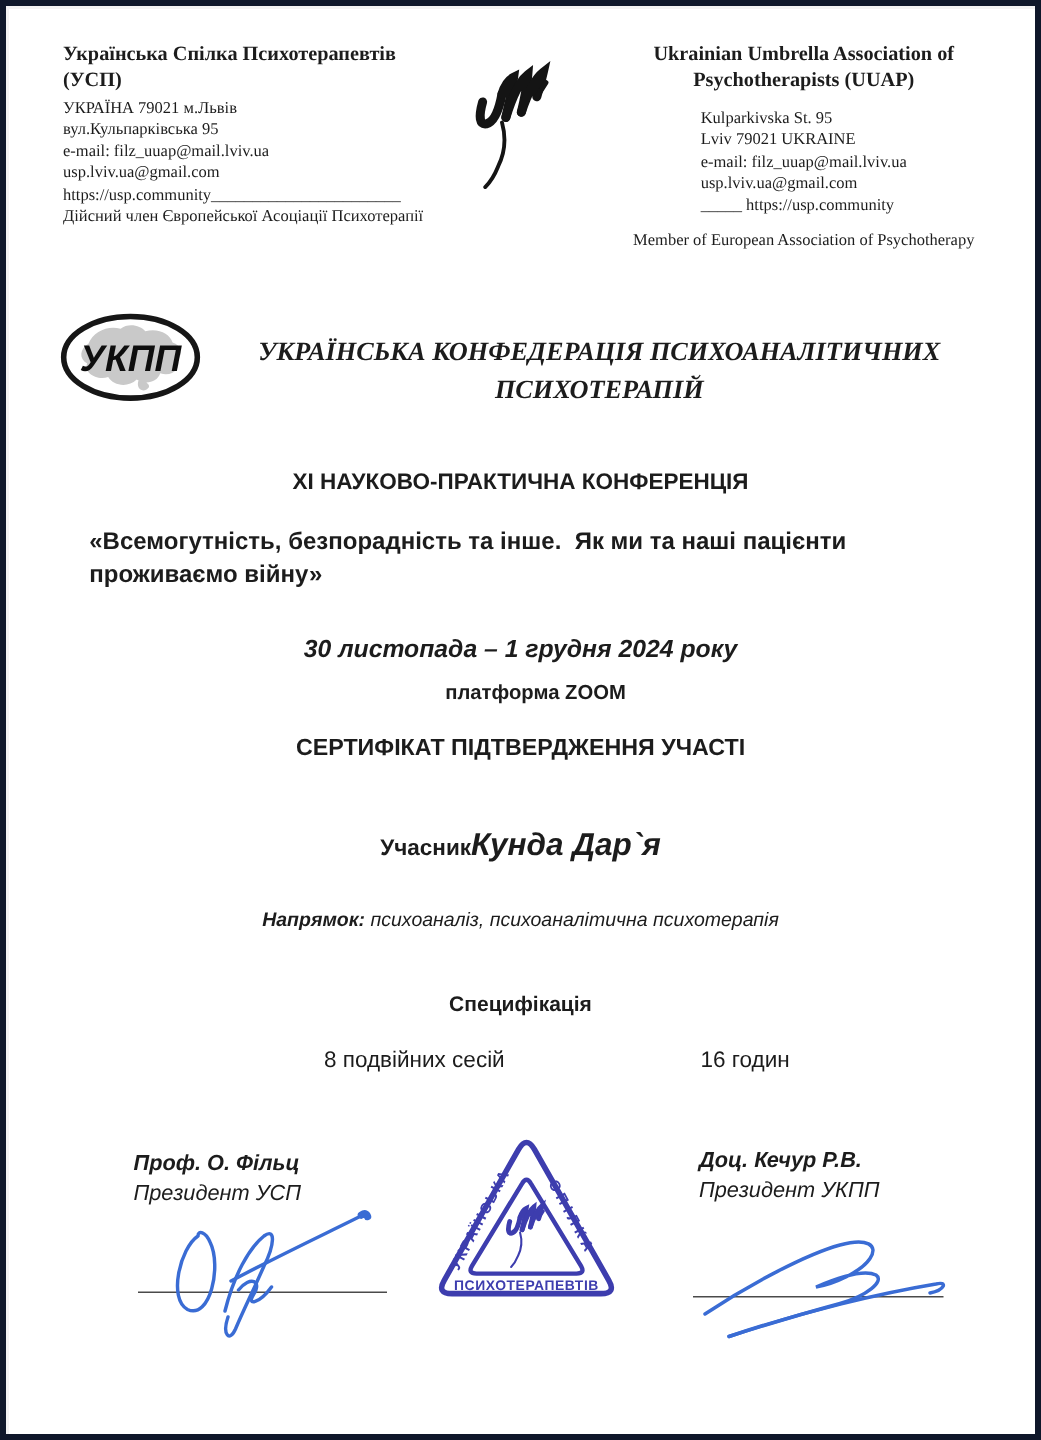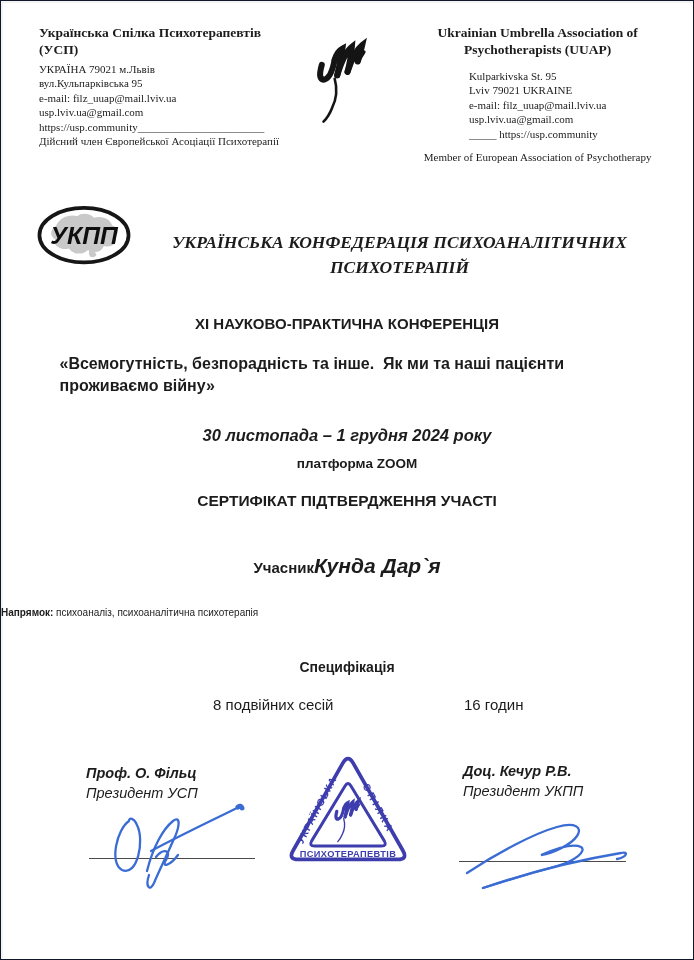--- a/index.html
+++ b/index.html
@@ -1,21 +1,21 @@
 <!DOCTYPE html>
 <html><head>
 <meta charset="utf-8">
 <style>
   html,body{margin:0;padding:0;background:#e9e9e9;}
   .page{
     position:relative;
     width:694px;height:960px;
     margin:0 auto;
     background:#ffffff;
-    border:1px solid #0f172a;
+    border:4px solid #0f172a;
     box-shadow:inset 2px 2px 0 #f3f3f3;
     font-family:"Liberation Serif", serif;
     color:#1c1c1c;
     overflow:hidden;
     box-sizing:border-box;
   }
   
   .letterhead{display:flex;padding:24px 26px 0 38px;}
   .lh-left{width:268px;}
   .lh-left .lh-title{font-size:13.5px;font-weight:bold;line-height:1.25;margin-bottom:3px;}
@@ -31,34 +31,33 @@
   .confed-row{display:flex;margin-top:40px;padding-left:35px;padding-right:26px;}
   .confed-logo{flex:0 0 auto;}
   .confed-title{
     flex:1;display:flex;justify-content:center;align-items:flex-start;
     padding-top:16px;
   }
   .confed-title div{
     max-width:462px;text-align:center;
     font-size:17.5px;font-weight:bold;font-style:italic;line-height:1.4;
     font-family:"Liberation Serif", serif;
-    margin-top:11px;
   }
   
   .sans{font-family:"Liberation Sans", sans-serif;}
   .conf-heading{margin-top:36px;text-align:center;font-size:15px;font-weight:bold;}
   .conf-topic{margin-top:21px;margin-left:auto;margin-right:auto;max-width:575px;
     text-align:left;font-size:16px;font-weight:bold;line-height:1.35;}
   .conf-date{margin-top:29px;text-align:center;font-size:16.5px;font-weight:bold;font-style:italic;}
   .conf-platform{margin-top:11px;text-align:center;font-size:13.5px;font-weight:bold;padding-left:20px;}
   .cert-heading{margin-top:21px;text-align:center;font-size:15.5px;font-weight:bold;}
   .participant-row{margin-top:44px;display:flex;justify-content:center;align-items:baseline;}
   .participant-label{font-size:15px;font-weight:bold;}
   .participant-name{font-size:21px;font-weight:bold;font-style:italic;}
-  .direction-line{margin-top:29px;font-size:10px;}
+  .direction-line{margin-top:29px;text-align:center;font-size:13px;font-style:italic;}
   .direction-label{font-weight:bold;}
   .spec-heading{margin-top:41px;text-align:center;font-size:14px;font-weight:bold;}
   .spec-row{position:relative;margin-top:21px;height:20px;font-size:15px;}
   .spec-sessions{position:absolute;left:212px;top:0;}
   .spec-hours{position:absolute;left:463px;top:0;}
   
   .signer{position:absolute;}
   .signer-left{left:85px;top:764px;}
   .signer-right{left:462px;top:762px;}
   .signer .s-name{font-size:14.5px;font-weight:bold;font-style:italic;}

